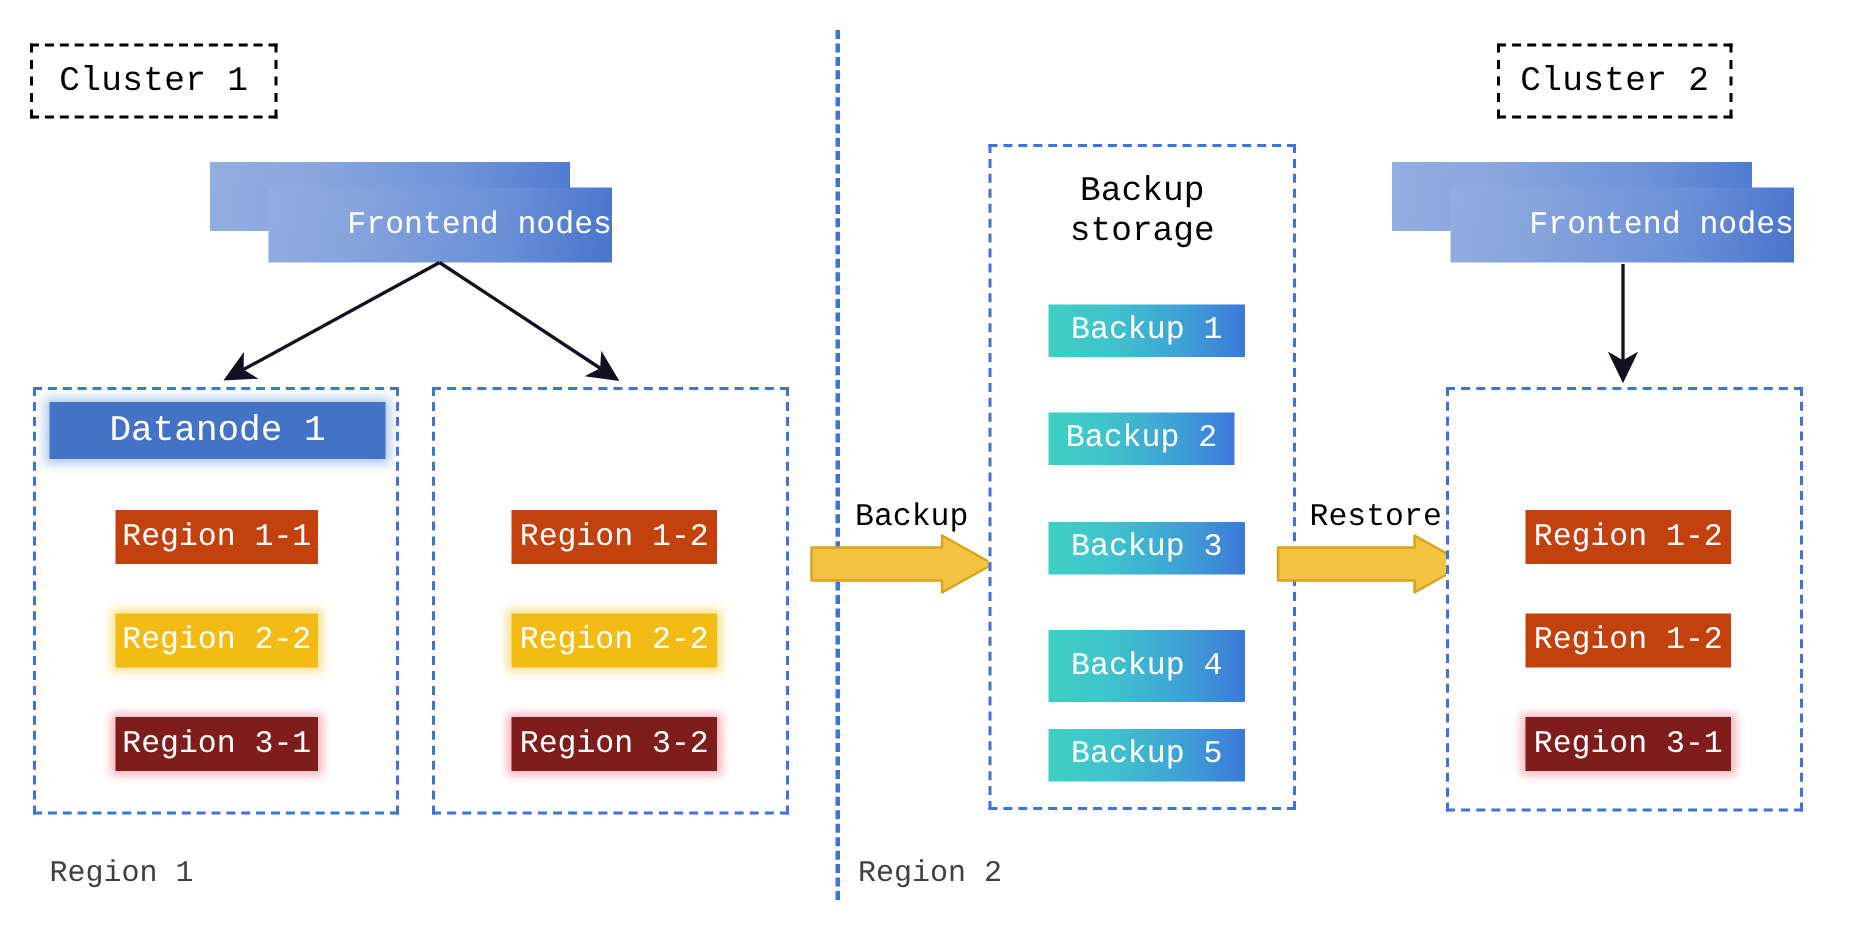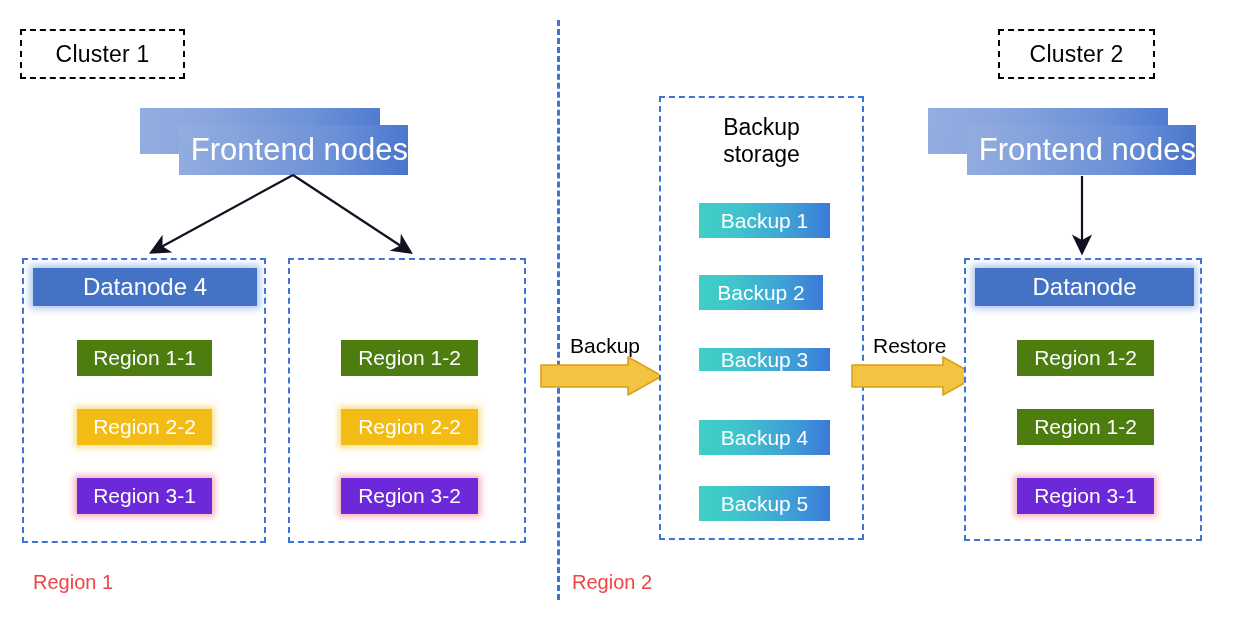--- a/index.html
+++ b/index.html
@@ -10,20 +10,21 @@
   body {
     font-family: "Liberation Sans", sans-serif;
     -webkit-font-smoothing: antialiased;
   }
   #canvas {
     position: relative;
     width: 1234px;
     height: 632px;
     background: #ffffff;
     overflow: hidden;
+    font-family: Liberation Mono, monospace;
   }
 
   
   .abs { position: absolute; box-sizing: border-box; }
 
   
   .cluster-tag {
     border: 2px dashed #000000;
     background: #ffffff;
     display: flex;
@@ -38,21 +39,21 @@
   .frontend-group { }
   .fe-back {
     background: linear-gradient(100deg, #93AEE0 0%, #8AA6DD 28%, #6C92D8 70%, #4E79CE 100%);
   }
   .fe-front {
     background: linear-gradient(100deg, #92ADE0 0%, #87A4DC 25%, #6A90D7 68%, #4874CB 100%);
     display: flex;
     align-items: center;
     justify-content: flex-end;
     color: #ffffff;
-    font-size: 31px;
+    font-size: 21px;
   }
 
   
   .dn-container {
     border: 2px dashed #3F73D4;
     background: #ffffff;
   }
   .dn-header {
     background: #4472C4;
     color: #ffffff;
@@ -65,23 +66,23 @@
 
   
   .region {
     display: flex;
     align-items: center;
     justify-content: center;
     color: #ffffff;
     font-size: 21px;
     white-space: nowrap;
   }
-  .region.green  { background: #4d7c0f; }
+  .region.green  { background: #c2410c; }
   .region.amber  { background: #F3BC15; box-shadow: 0 0 6px 3px rgba(243,188,21,.45); }
-  .region.red    { background: #6d28d9; box-shadow: 0 0 6px 3px rgba(232,68,92,.40); }
+  .region.red    { background: #7f1d1d; box-shadow: 0 0 6px 3px rgba(232,68,92,.40); }
 
   
   .backup-container {
     border: 2px dashed #3F73D4;
     background: #ffffff;
   }
   .backup-title {
     position: absolute;
     text-align: center;
     font-size: 23px;
@@ -106,21 +107,21 @@
     color: #000000;
     white-space: nowrap;
   }
 
   
   .divider {
     border-left: 3px dashed #3F73D4;
   }
   .footer-label {
     font-size: 20px;
-    color: #ef4444;
+    color: #404040;
     white-space: nowrap;
   }
 
   svg.connector { position: absolute; overflow: visible; }
 </style>
 </head>
 <body>
 
 <div id="canvas">
 
@@ -146,21 +147,21 @@
       <marker id="ah" markerWidth="11" markerHeight="11" refX="8" refY="5.2" orient="auto">
         <path d="M0,0.6 L9.6,5.2 L0,9.8 L2.6,5.2 Z" fill="#111122"></path>
       </marker>
     </defs>
     <line x1="293" y1="175" x2="152" y2="252" stroke="#111122" stroke-width="2.2" marker-end="url(#ah)"></line>
     <line x1="293" y1="175" x2="410" y2="252" stroke="#111122" stroke-width="2.2" marker-end="url(#ah)"></line>
   </svg>
 
   <div class="abs dn-container" style="left:22px; top:258px; width:244px; height:285px;">
     <div class="abs dn-header" style="left:9px; top:8px; width:224px; height:38px;">
-      <span>Datanode 4</span>
+      <span>Datanode 1</span>
     </div>
     <div class="abs region green" style="left:53px; top:80px; width:135px; height:36px;">
       <span>Region 1-1</span>
     </div>
     <div class="abs region amber" style="left:53px; top:149px; width:135px; height:36px;">
       <span>Region 2-2</span>
     </div>
     <div class="abs region red" style="left:53px; top:218px; width:135px; height:36px;">
       <span>Region 3-1</span>
     </div>
@@ -189,24 +190,24 @@
     <div class="backup-title" style="top:16px;">
       <div>Backup</div>
       <div>storage</div>
     </div>
     <div class="abs backup-chip" style="left:38px; top:105px; width:131px; height:35px;">
       <span>Backup 1</span>
     </div>
     <div class="abs backup-chip" style="left:38px; top:177px; width:124px; height:35px;">
       <span>Backup 2</span>
     </div>
-    <div class="abs backup-chip" style="left:38px; top:250px; width:131px; height:23px;text-align:right;">
+    <div class="abs backup-chip" style="left:38px; top:250px; width:131px; height:35px;text-align:right;">
       <span>Backup 3</span>
     </div>
-    <div class="abs backup-chip" style="left:38px; top:322px; width:131px; height:35px;">
+    <div class="abs backup-chip" style="left:38px; top:322px; width:131px; height:48px;">
       <span>Backup 4</span>
     </div>
     <div class="abs backup-chip" style="left:38px; top:388px; width:131px; height:35px;">
       <span>Backup 5</span>
     </div>
   </div>
 
   <div class="abs arrow-label" style="left:873px; top:334px;">
     <span>Restore</span>
   </div>
@@ -219,23 +220,20 @@
     <div class="abs fe-front" style="left:39px; top:17px; width:229px; height:50px;">
       <span>Frontend nodes</span>
     </div>
   </div>
 
   <svg class="connector" style="left:0px; top:0px; width:1234px; height:632px;">
     <line x1="1082" y1="176" x2="1082" y2="252" stroke="#111122" stroke-width="2.2" marker-end="url(#ah)"></line>
   </svg>
 
   <div class="abs dn-container" style="left:964px; top:258px; width:238px; height:283px;">
-    <div class="abs dn-header" style="left:9px; top:8px; width:219px; height:38px;">
-      <span>Datanode</span>
-    </div>
     <div class="abs region green" style="left:51px; top:80px; width:137px; height:36px;">
       <span>Region 1-2</span>
     </div>
     <div class="abs region green" style="left:51px; top:149px; width:137px; height:36px;">
       <span>Region 1-2</span>
     </div>
     <div class="abs region red" style="left:51px; top:218px; width:137px; height:36px;">
       <span>Region 3-1</span>
     </div>
   </div>

